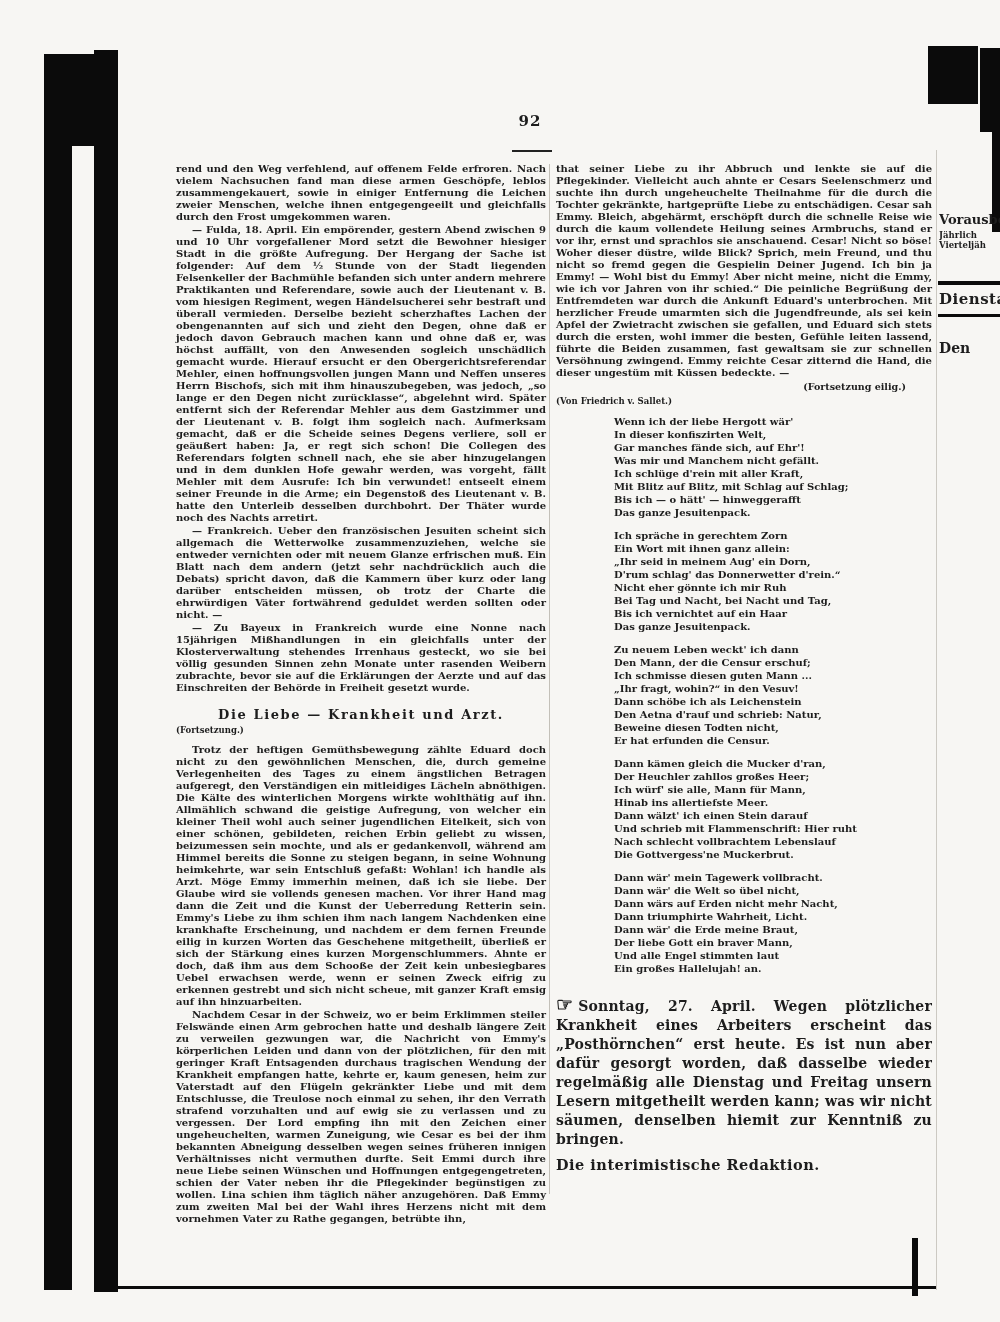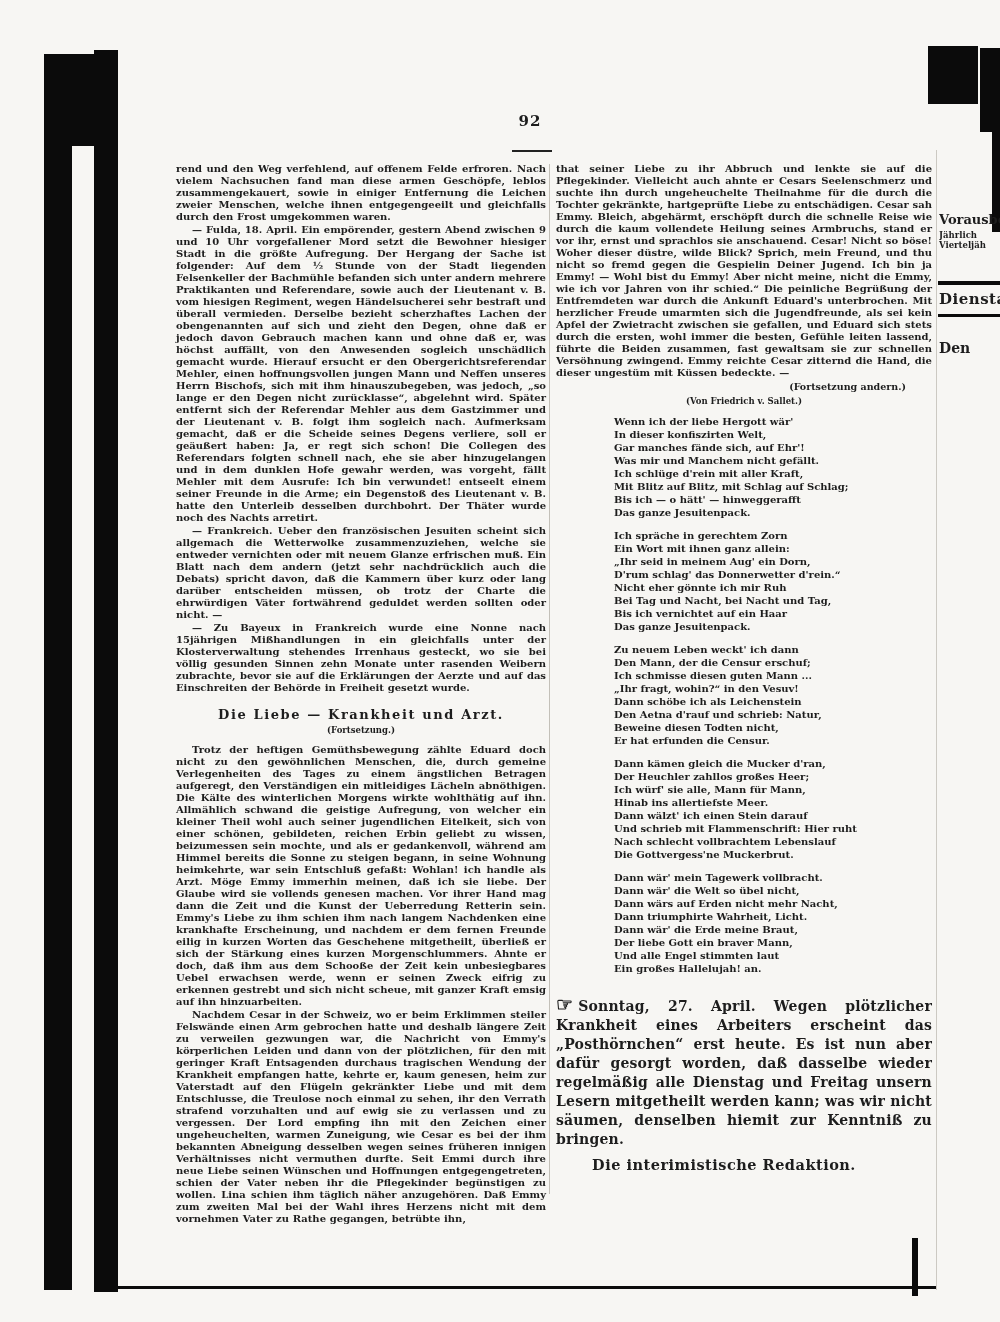--- a/index.html
+++ b/index.html
@@ -26,36 +26,36 @@
     font-size:10px; line-height:12px; font-weight:700;
     text-align:justify; margin:0 0 1px 0; text-indent:16px;
     word-spacing:0.3px;
   }
   .para.no-indent { text-indent:0; }
 
   .headline {
     text-align:center; font-size:13px; font-weight:700;
     letter-spacing:1.6px; margin:13px 0 3px 0;
   }
-  .subhead { text-align:center; font-size:8.5px; font-weight:700; margin:0 0 9px 0; }
+  .subhead { text-align:left; font-size:8.5px; font-weight:700; margin:0 0 9px 0; }
 
   .cont-note { text-align:right; padding-right:26px; font-size:9.5px; font-weight:700; margin:2px 0 4px 0; }
 
   .poem-title { margin-top:10px; }
   .stanza {
     font-size:10px; line-height:13px; font-weight:700;
     margin:0 0 10px 58px; white-space:pre-line; text-align:left;
   }
 
   .notice {
     margin-top:20px; font-size:14px; line-height:19px; font-weight:700;
     text-align:justify; letter-spacing:0.2px;
   }
   .notice-marker { font-size:19px; padding-right:5px; font-weight:700; }
-  .signature { text-align:center; padding-right:40px; font-size:14.5px; font-weight:700; margin-top:7px; letter-spacing:0.5px; }
+  .signature { text-align:left; padding-right:40px; font-size:14.5px; font-weight:700; margin-top:7px; letter-spacing:0.5px; }
 
   .edge-frag {
     position:absolute; left:939px; width:64px; overflow:hidden;
     white-space:nowrap; font-weight:700;
   }
   .edge-frag-0 { top:212px; font-size:13px; }
   .edge-frag-1 { top:230px; font-size:8.5px; }
   .edge-frag-2 { top:240px; font-size:8.5px; }
   .edge-frag-3 { top:290px; font-size:15px; letter-spacing:0.5px; }
   .edge-frag-4 { top:340px; font-size:14px; }
@@ -86,21 +86,21 @@
     <p class="para">— Frankreich. Ueber den französischen Jesuiten scheint sich allgemach die Wetterwolke zusammenzuziehen, welche sie entweder vernichten oder mit neuem Glanze erfrischen muß. Ein Blatt nach dem andern (jetzt sehr nachdrücklich auch die Debats) spricht davon, daß die Kammern über kurz oder lang darüber entscheiden müssen, ob trotz der Charte die ehrwürdigen Väter fortwährend geduldet werden sollten oder nicht. —</p>
     <p class="para">— Zu Bayeux in Frankreich wurde eine Nonne nach 15jährigen Mißhandlungen in ein gleichfalls unter der Klosterverwaltung stehendes Irrenhaus gesteckt, wo sie bei völlig gesunden Sinnen zehn Monate unter rasenden Weibern zubrachte, bevor sie auf die Erklärungen der Aerzte und auf das Einschreiten der Behörde in Freiheit gesetzt wurde.</p>
     <h2 class="headline">Die Liebe — Krankheit und Arzt.</h2>
     <div class="subhead">(Fortsetzung.)</div>
     <p class="para">Trotz der heftigen Gemüthsbewegung zählte Eduard doch nicht zu den gewöhnlichen Menschen, die, durch gemeine Verlegenheiten des Tages zu einem ängstlichen Betragen aufgeregt, den Verständigen ein mitleidiges Lächeln abnöthigen. Die Kälte des winterlichen Morgens wirkte wohlthätig auf ihn. Allmählich schwand die geistige Aufregung, von welcher ein kleiner Theil wohl auch seiner jugendlichen Eitelkeit, sich von einer schönen, gebildeten, reichen Erbin geliebt zu wissen, beizumessen sein mochte, und als er gedankenvoll, während am Himmel bereits die Sonne zu steigen begann, in seine Wohnung heimkehrte, war sein Entschluß gefaßt: Wohlan! ich handle als Arzt. Möge Emmy immerhin meinen, daß ich sie liebe. Der Glaube wird sie vollends genesen machen. Vor ihrer Hand mag dann die Zeit und die Kunst der Ueberredung Retterin sein. Emmy's Liebe zu ihm schien ihm nach langem Nachdenken eine krankhafte Erscheinung, und nachdem er dem fernen Freunde eilig in kurzen Worten das Geschehene mitgetheilt, überließ er sich der Stärkung eines kurzen Morgenschlummers. Ahnte er doch, daß ihm aus dem Schooße der Zeit kein unbesiegbares Uebel erwachsen werde, wenn er seinen Zweck eifrig zu erkennen gestrebt und sich nicht scheue, mit ganzer Kraft emsig auf ihn hinzuarbeiten.</p>
     <p class="para">Nachdem Cesar in der Schweiz, wo er beim Erklimmen steiler Felswände einen Arm gebrochen hatte und deshalb längere Zeit zu verweilen gezwungen war, die Nachricht von Emmy's körperlichen Leiden und dann von der plötzlichen, für den mit geringer Kraft Entsagenden durchaus tragischen Wendung der Krankheit empfangen hatte, kehrte er, kaum genesen, heim zur Vaterstadt auf den Flügeln gekränkter Liebe und mit dem Entschlusse, die Treulose noch einmal zu sehen, ihr den Verrath strafend vorzuhalten und auf ewig sie zu verlassen und zu vergessen. Der Lord empfing ihn mit den Zeichen einer ungeheuchelten, warmen Zuneigung, wie Cesar es bei der ihm bekannten Abneigung desselben wegen seines früheren innigen Verhältnisses nicht vermuthen durfte. Seit Emmi durch ihre neue Liebe seinen Wünschen und Hoffnungen entgegengetreten, schien der Vater neben ihr die Pflegekinder begünstigen zu wollen. Lina schien ihm täglich näher anzugehören. Daß Emmy zum zweiten Mal bei der Wahl ihres Herzens nicht mit dem vornehmen Vater zu Rathe gegangen, betrübte ihn,</p>
   </div>
 
   <div class="col col-right">
     <p class="para no-indent">that seiner Liebe zu ihr Abbruch und lenkte sie auf die Pflegekinder. Vielleicht auch ahnte er Cesars Seelenschmerz und suchte ihn durch ungeheuchelte Theilnahme für die durch die Tochter gekränkte, hartgeprüfte Liebe zu entschädigen. Cesar sah Emmy. Bleich, abgehärmt, erschöpft durch die schnelle Reise wie durch die kaum vollendete Heilung seines Armbruchs, stand er vor ihr, ernst und sprachlos sie anschauend. Cesar! Nicht so böse! Woher dieser düstre, wilde Blick? Sprich, mein Freund, und thu nicht so fremd gegen die Gespielin Deiner Jugend. Ich bin ja Emmy! — Wohl bist du Emmy! Aber nicht meine, nicht die Emmy, wie ich vor Jahren von ihr schied.“ Die peinliche Begrüßung der Entfremdeten war durch die Ankunft Eduard's unterbrochen. Mit herzlicher Freude umarmten sich die Jugendfreunde, als sei kein Apfel der Zwietracht zwischen sie gefallen, und Eduard sich stets durch die ersten, wohl immer die besten, Gefühle leiten lassend, führte die Beiden zusammen, fast gewaltsam sie zur schnellen Versöhnung zwingend. Emmy reichte Cesar zitternd die Hand, die dieser ungestüm mit Küssen bedeckte. —</p>
-    <div class="cont-note">(Fortsetzung andern.)</div>
+    <div class="cont-note">(Fortsetzung eilig.)</div>
 
     <div class="subhead">(Von Friedrich v. Sallet.)</div>
 
     <div class="stanza">Wenn ich der liebe Hergott wär'
 In dieser konfiszirten Welt,
 Gar manches fände sich, auf Ehr'!
 Was mir und Manchem nicht gefällt.
 Ich schlüge d'rein mit aller Kraft,
 Mit Blitz auf Blitz, mit Schlag auf Schlag;
 Bis ich — o hätt' — hinweggerafft

